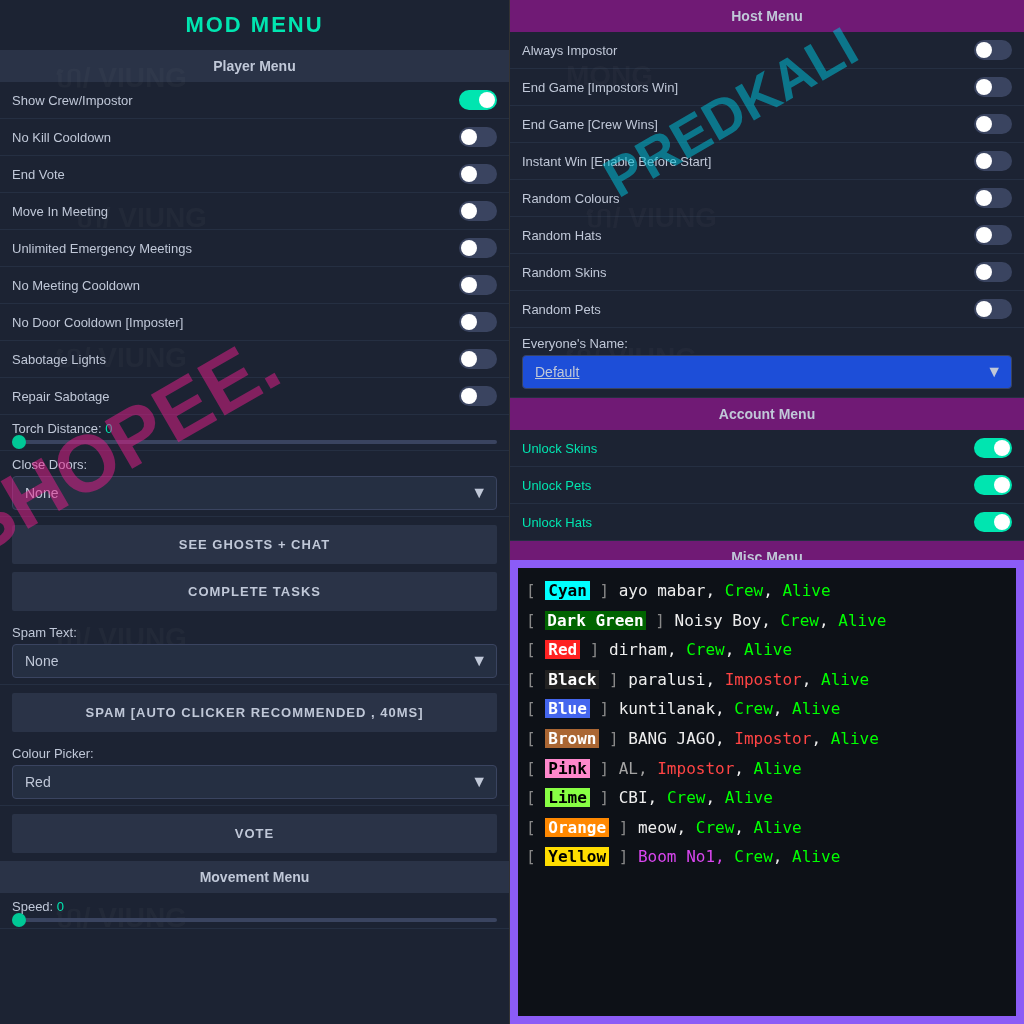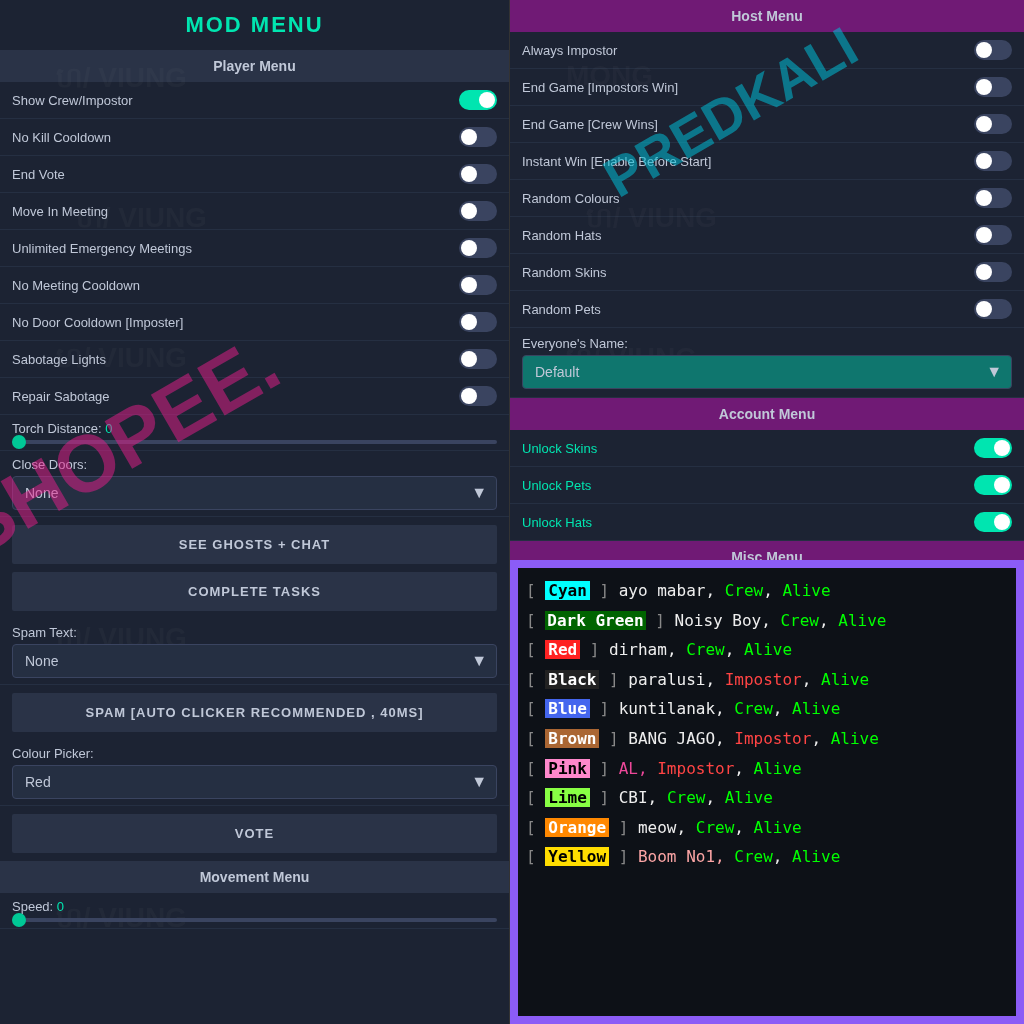--- a/index.html
+++ b/index.html
@@ -475,21 +475,21 @@
     <div class="toggle-row">
       <span class="toggle-label">Random Pets</span>
       <div class="toggle off">
           <div class="toggle-knob"></div>
         </div>
     </div>
 
     <div class="toggle-row" style="flex-direction:column;align-items:flex-start;">
       <span class="toggle-label">Everyone's Name:</span>
       <div class="dropdown-wrapper" style="width:100%;margin-top:4px;">
-        <select class="dropdown-select" style="background:#0f766e;">
+        <select class="dropdown-select" style="background:#1d4ed8;text-decoration:underline;">
           <option>Default</option>
         </select>
         <span class="dropdown-arrow">▼</span>
       </div>
     </div>
 
     <div class="right-section-header">Account Menu</div>
 
     <div class="toggle-row">
       <span class="toggle-label" style="color:#00e5b0;">Unlock Skins</span>
@@ -527,25 +527,25 @@
     <div class="player-row">
       <span class="bracket">[ </span><span class="color-box-black">Black</span><span class="bracket"> ] </span><span style="color:#eee;">paralusi, </span><span class="impostor-text">Impostor</span><span style="color:#eee;">, </span><span class="alive">Alive</span>
     </div>
     <div class="player-row">
       <span class="bracket">[ </span><span class="color-box-blue">Blue</span><span class="bracket"> ] </span><span style="color:#eee;">kuntilanak, </span><span class="crew">Crew</span><span style="color:#eee;">, </span><span class="alive">Alive</span>
     </div>
     <div class="player-row">
       <span class="bracket">[ </span><span class="color-box-brown">Brown</span><span class="bracket"> ] </span><span style="color:#eee;">BANG JAGO, </span><span class="impostor-text">Impostor</span><span style="color:#eee;">, </span><span class="alive">Alive</span>
     </div>
     <div class="player-row">
-      <span class="bracket">[ </span><span class="color-box-pink">Pink</span><span class="bracket"> ] </span><span style="color:#ec4899;margin-top:7px;">AL, </span><span class="impostor-text">Impostor</span><span style="color:#eee;">, </span><span class="alive">Alive</span>
+      <span class="bracket">[ </span><span class="color-box-pink">Pink</span><span class="bracket"> ] </span><span style="color:#a3a3a3;margin-top:7px;">AL, </span><span class="impostor-text">Impostor</span><span style="color:#eee;">, </span><span class="alive">Alive</span>
     </div>
     <div class="player-row">
       <span class="bracket">[ </span><span class="color-box-lime">Lime</span><span class="bracket"> ] </span><span style="color:#eee;">CBI, </span><span class="crew">Crew</span><span style="color:#eee;">, </span><span class="alive">Alive</span>
     </div>
     <div class="player-row">
       <span class="bracket">[ </span><span class="color-box-orange">Orange</span><span class="bracket"> ] </span><span style="color:#eee;">meow, </span><span class="crew">Crew</span><span style="color:#eee;">, </span><span class="alive">Alive</span>
     </div>
     <div class="player-row">
-      <span class="bracket">[ </span><span class="color-box-yellow">Yellow</span><span class="bracket"> ] </span><span style="color:#fca5a5;">Boom No1, </span><span class="crew">Crew</span><span style="color:#eee;">, </span><span class="alive">Alive</span>
+      <span class="bracket">[ </span><span class="color-box-yellow">Yellow</span><span class="bracket"> ] </span><span style="color:#d946ef;">Boom No1, </span><span class="crew">Crew</span><span style="color:#eee;">, </span><span class="alive">Alive</span>
     </div>
   </div>
 </div>
 
 </body></html>

